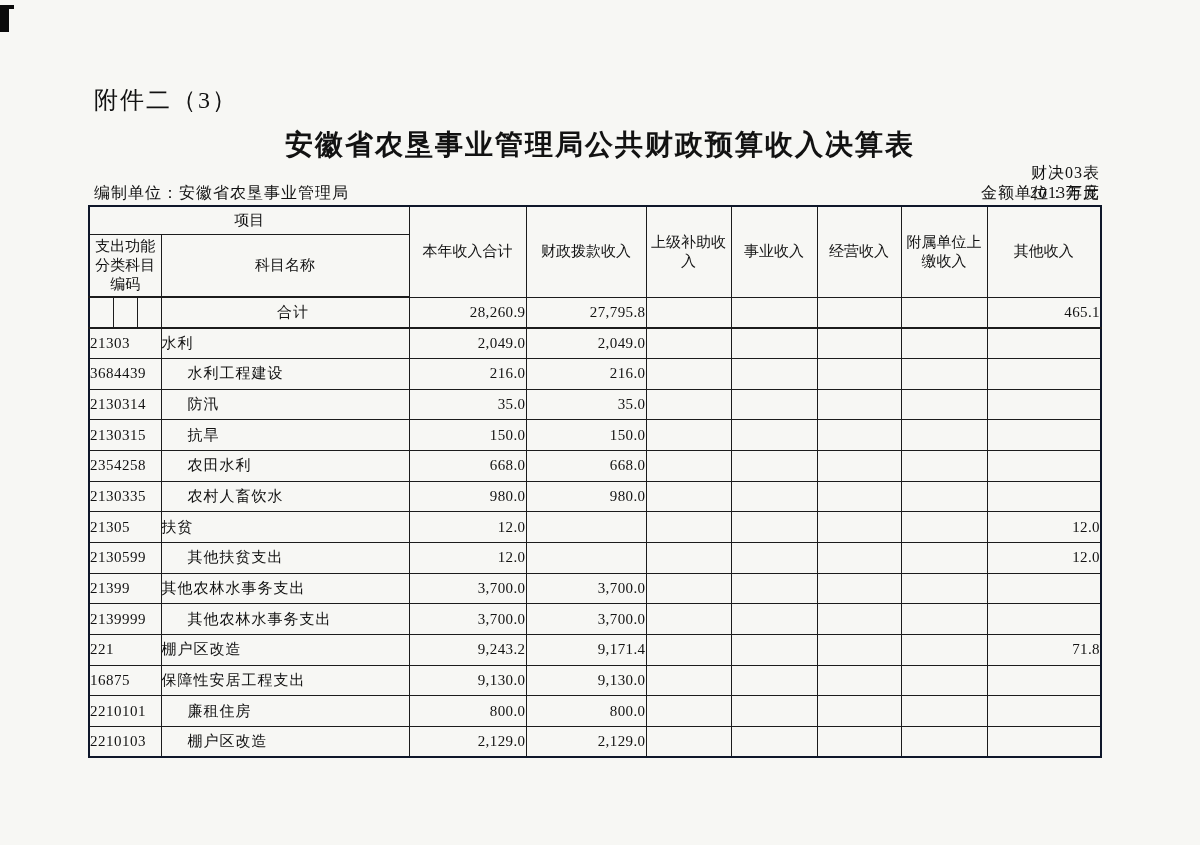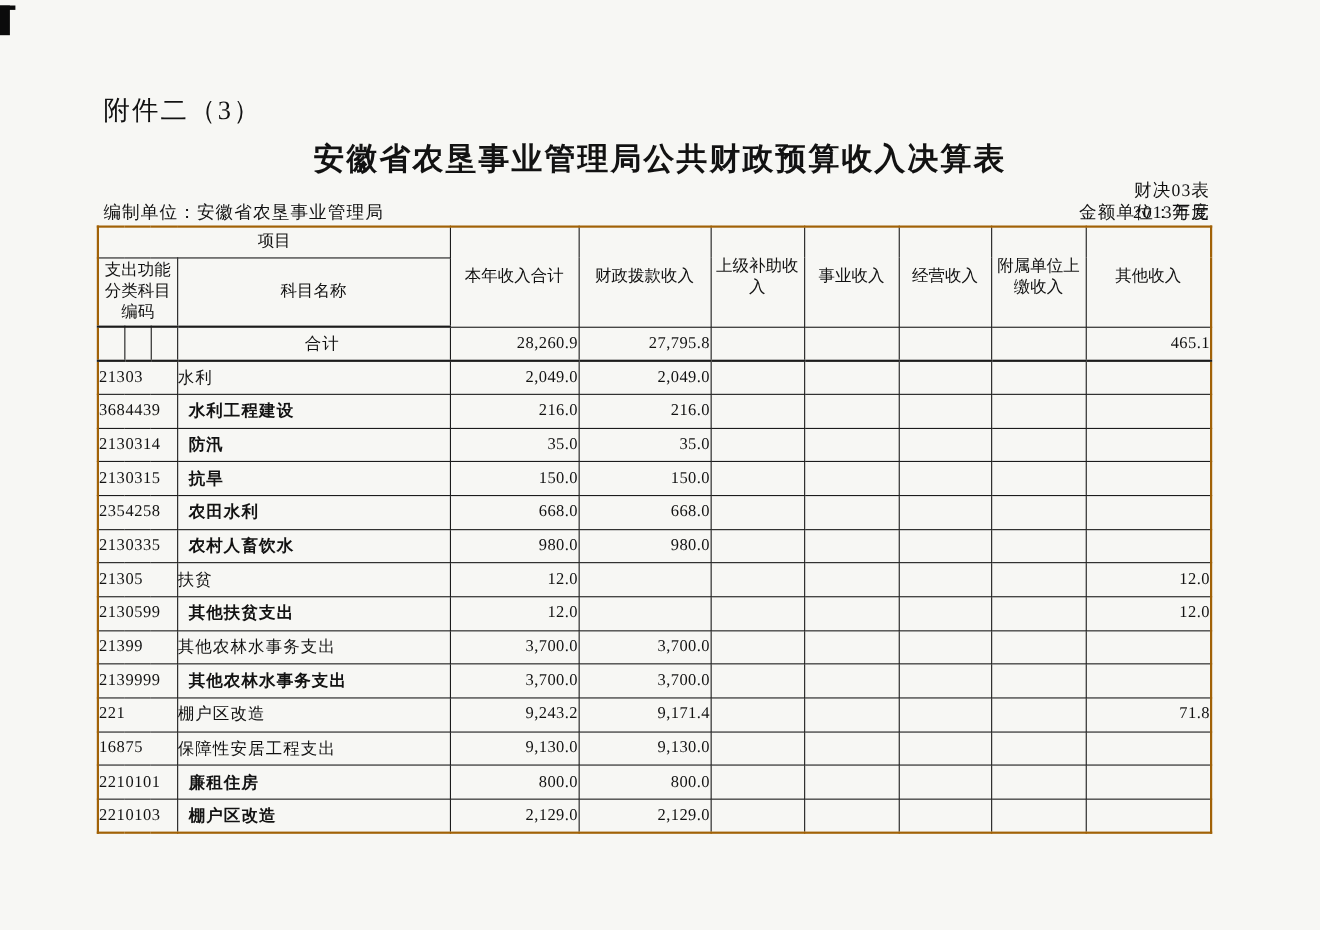--- a/index.html
+++ b/index.html
@@ -32,40 +32,40 @@
   }
   .meta-line .prepared{position:absolute;left:6px;top:0;letter-spacing:1px;}
   .meta-line .year{position:absolute;left:0;right:0;top:0;text-align:right;letter-spacing:1px;}
   .meta-line .unit{position:absolute;right:0;top:0;letter-spacing:1px;}
 
   table.fin{
     position:absolute;left:88px;top:205px;
     width:1012px;
     border-collapse:collapse;
     table-layout:fixed;
-    border:2px solid #a16207;
+    border:2px solid #0f172a;
   }
   table.fin td{
     border:1px solid #1c1c1c;
     font-size:15px;
     padding:0;
     overflow:hidden;
     vertical-align:middle;
   }
   tr.h1{height:28px;}
   tr.h2{height:63px;}
   tr.h1 td,tr.h2 td{text-align:center;line-height:1.25;}
   tr.h2 td{border-bottom-width:2px;}
   td.vcol{border-bottom-width:2px;}
   td.codehead{white-space:pre-line;font-size:15px;}
   tbody tr{height:30.7px;}
   tr.total td{border-bottom-width:2px;}
   td.code{text-align:left;padding-left:3px;letter-spacing:0.5px;}
   td.name{text-align:left;padding-left:8px;letter-spacing:1px;}
-  td.name.ind{padding-left:10px;font-weight:bold;}
+  td.name.ind{padding-left:26px;}
   td.name.ctr{text-align:center;padding-left:16px;}
   td.val{text-align:right;padding-right:7px;letter-spacing:0.4px;}
 </style>
 </head>
 <body>
 
 <div class="scan-mark"></div>
 
 <div class="attachment">附件二（3）</div>
 

